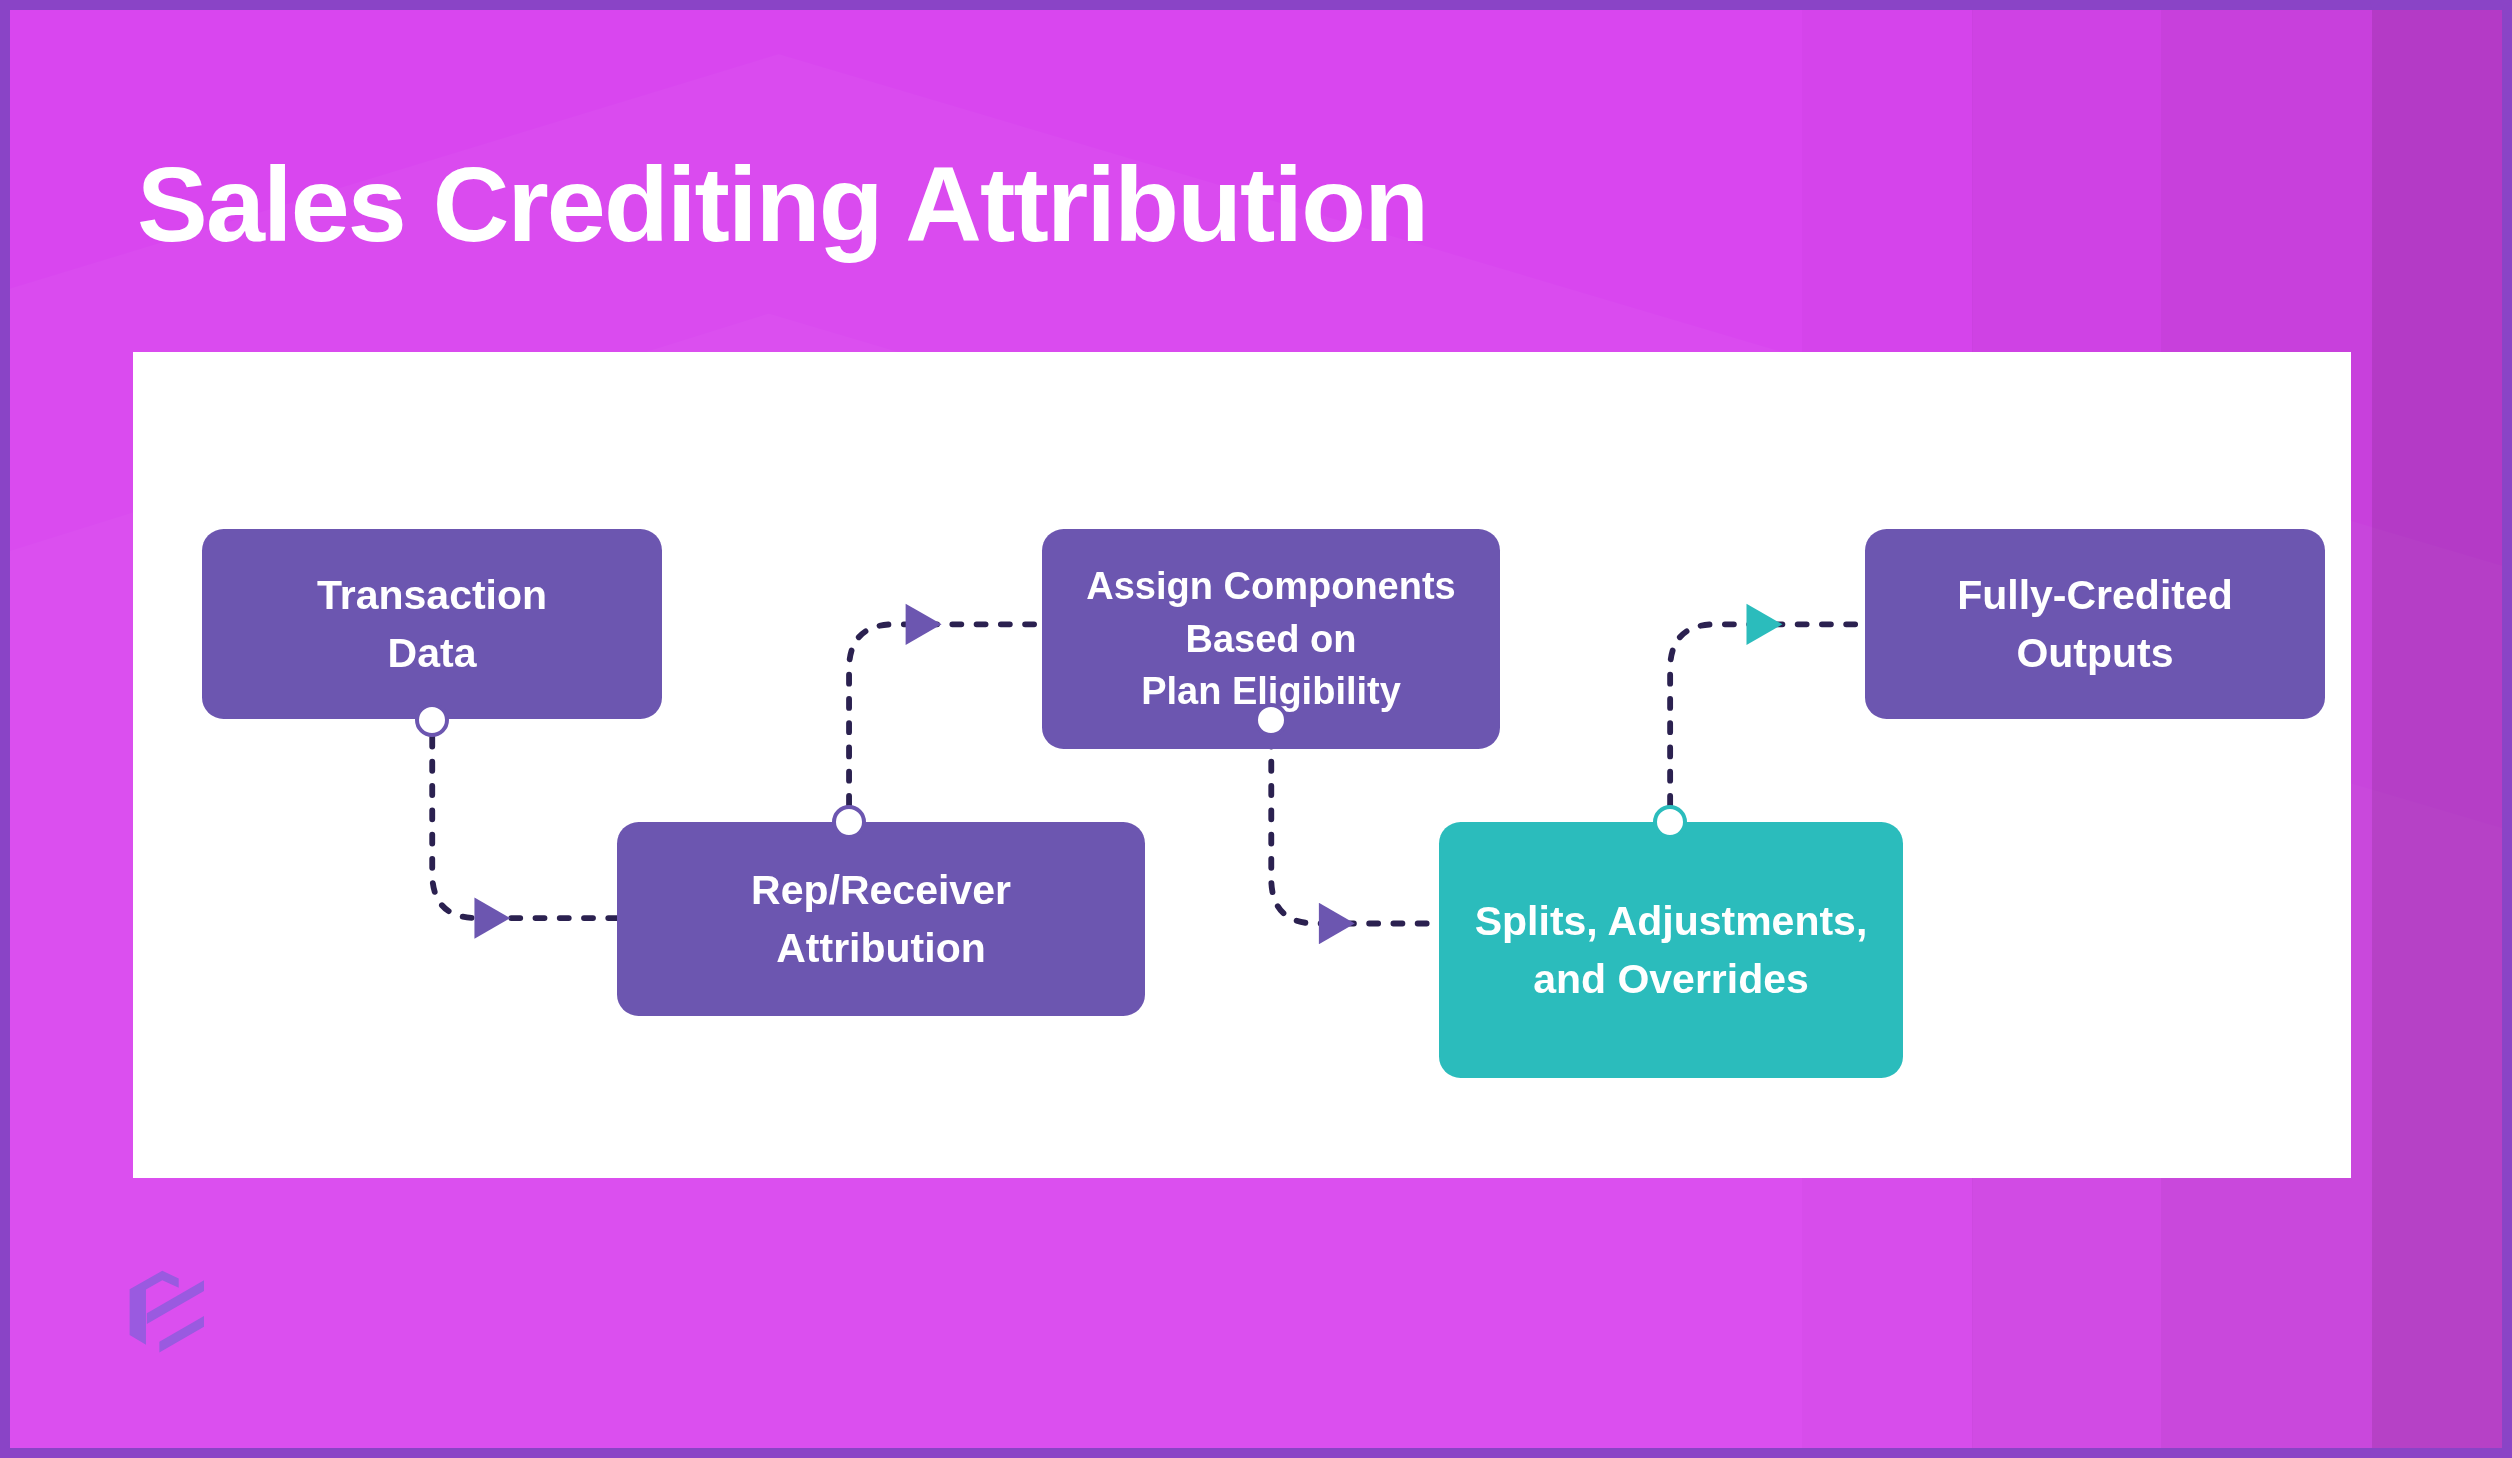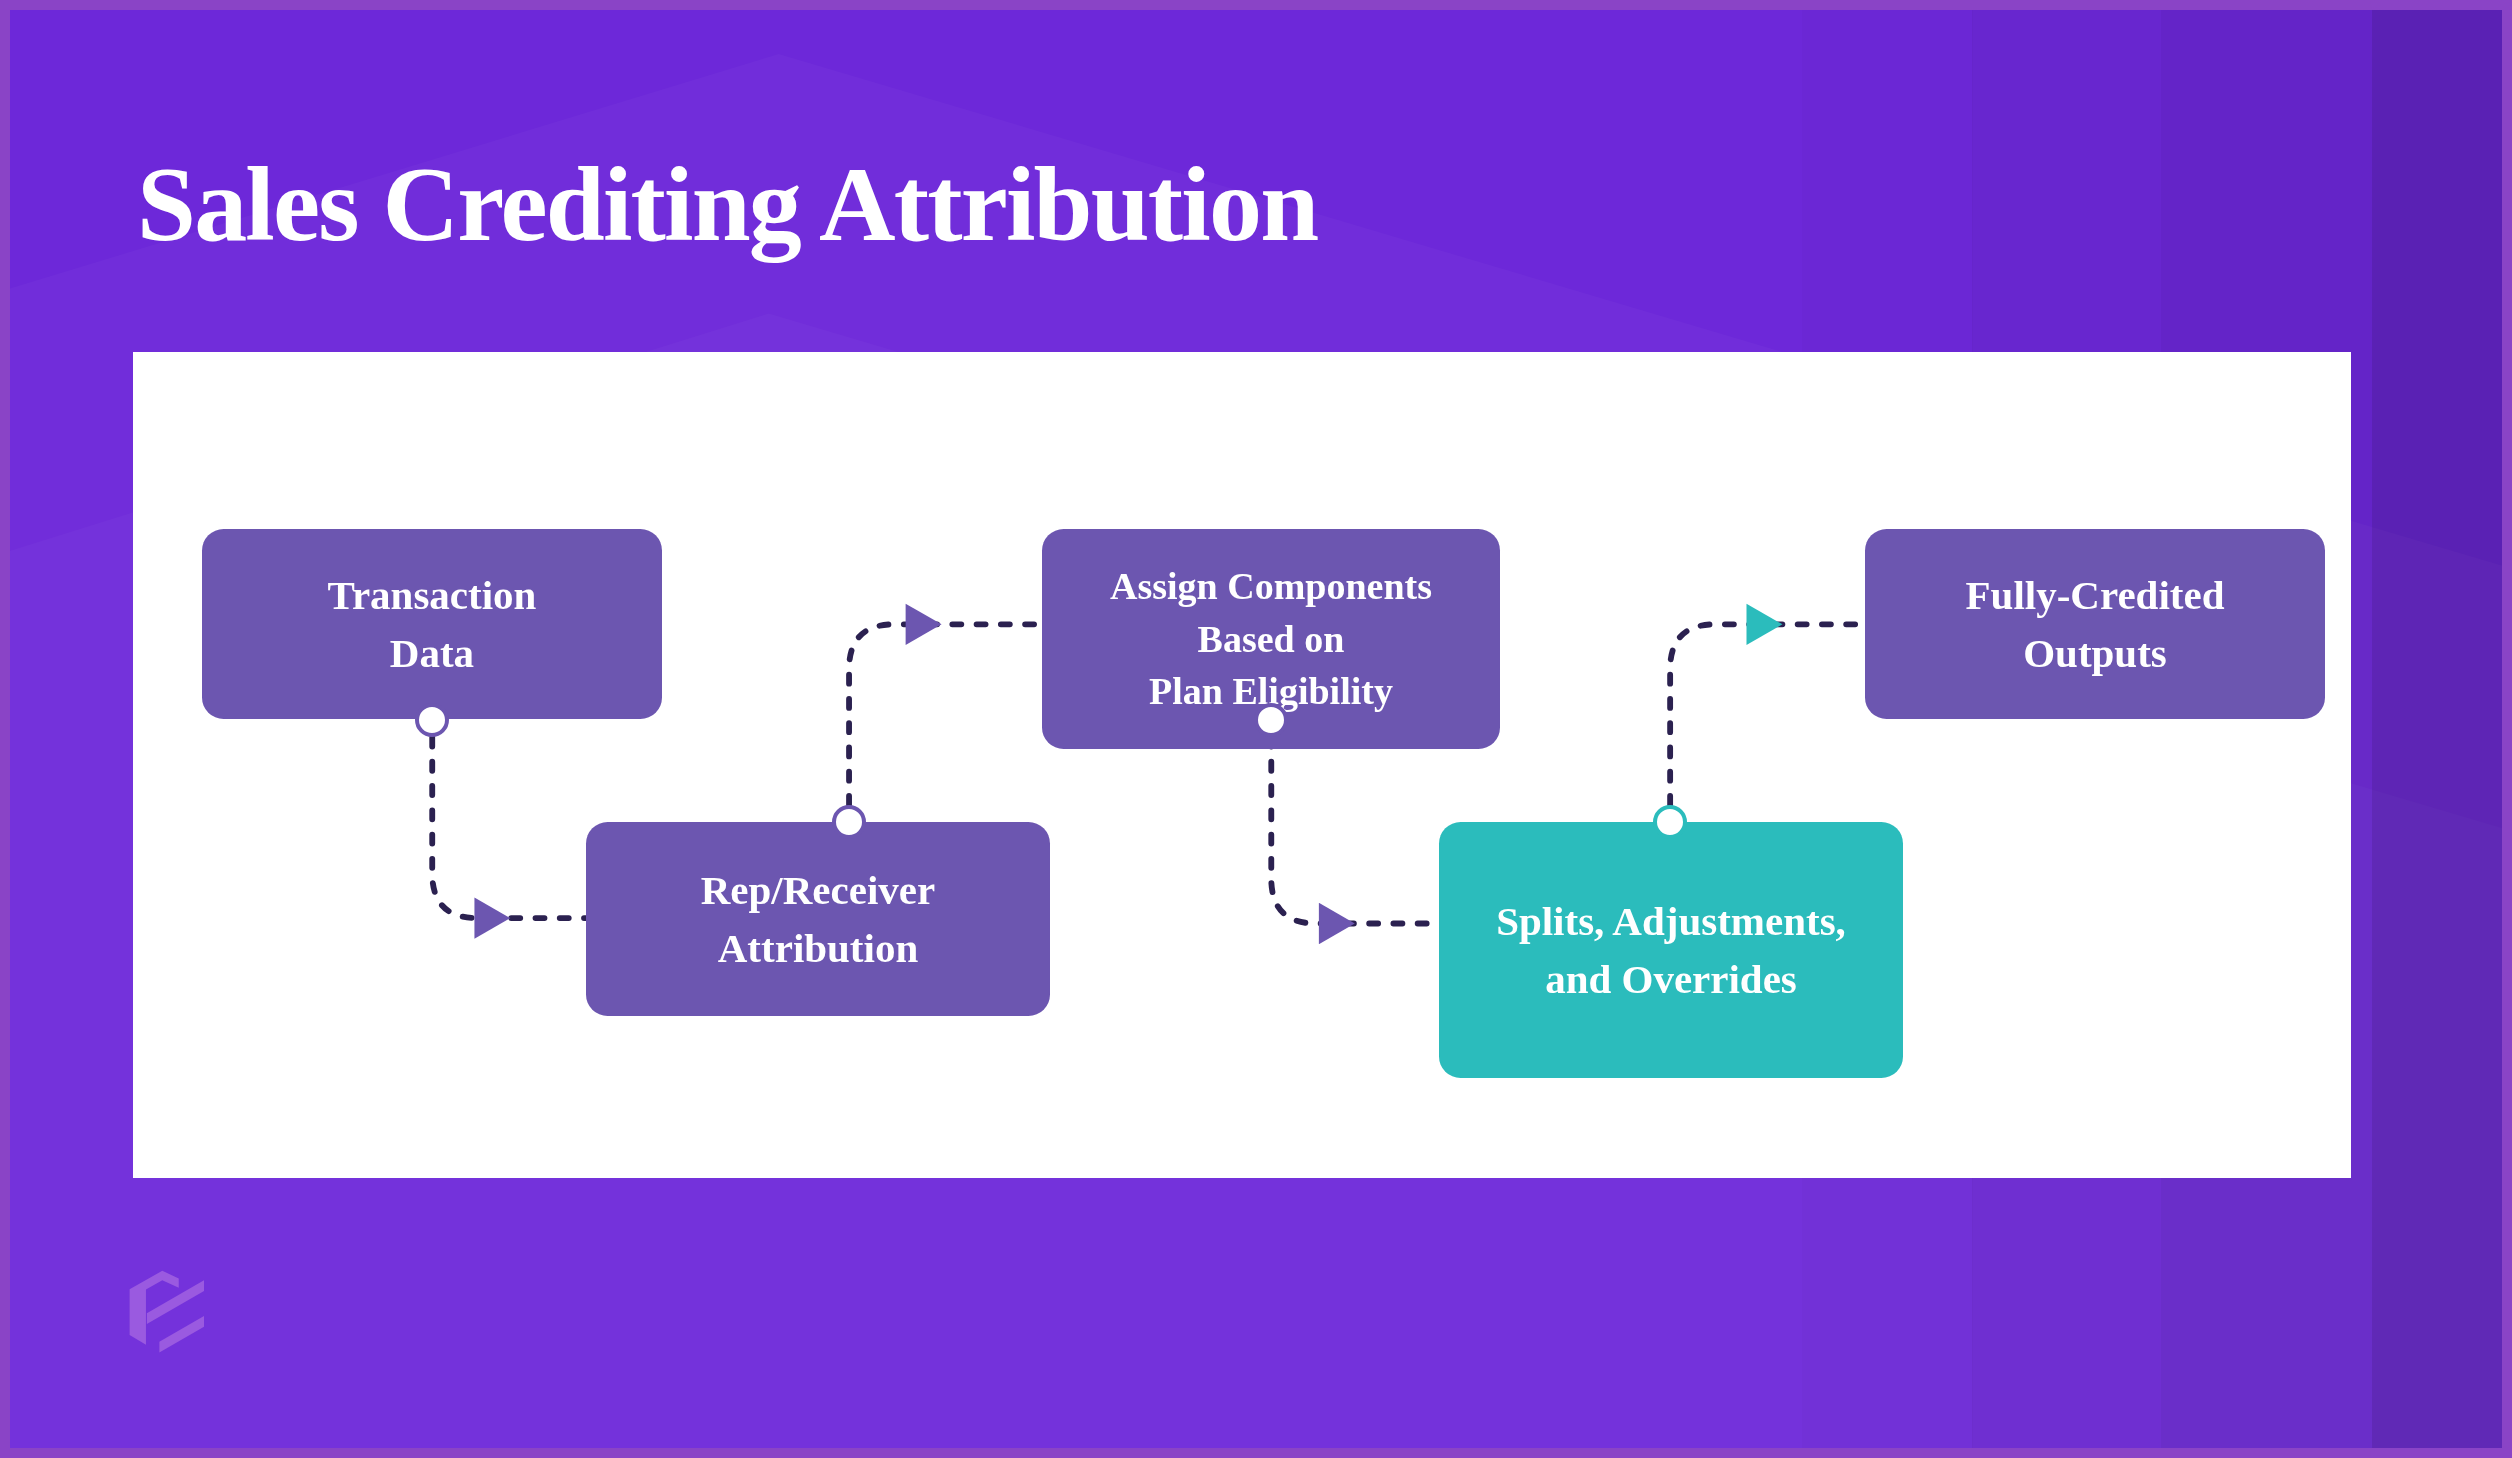--- a/index.html
+++ b/index.html
@@ -1,23 +1,23 @@
 <!DOCTYPE html>
 <html style="font-size:14.4px"><head>
 <meta charset="utf-8">
 <style>
   html,body { margin:0; padding:0; background:#1c1230; }
   * { box-sizing:border-box; }
 
   .stage {
     position:relative;
     width:2512px; height:1458px;
-    background:#6d28d9;
+    background:#d946ef;
     overflow:hidden;
-    font-family:Liberation Serif, serif;
+    font-family:Liberation Sans, sans-serif;
   }
 
   
   .bg-band { position:absolute; inset:0; pointer-events:none; }
   .bg-band.b1 {
     background:rgba(255,255,255,0.028);
     clip-path:polygon(0 20%, 31% 3.7%, 100% 39%, 100% 100%, 0 100%);
   }
   .bg-band.b2 {
     background:rgba(255,255,255,0.028);
@@ -73,21 +73,21 @@
     font-size:41px;
     line-height:1.42;
     white-space:pre-line;
     border-radius:21.6px;
     z-index:8;
     padding:9px 18px;
   }
   .node.purple { background:#6c56b0; }
   .node.teal   { background:#2bbcbc; }
   .node.n1 { left:202px;  top:529px; width:460px; height:190px; }
-  .node.n2 { left:586px;  top:822px; width:464px; height:194px; }
+  .node.n2 { left:617px;  top:822px; width:528px; height:194px; }
   .node.n3 { left:1042px; top:529px; width:458px; height:220px; font-size:38px; line-height:1.38; }
   .node.n4 { left:1439px; top:822px; width:464px; height:256px; }
   .node.n5 { left:1865px; top:529px; width:460px; height:190px; }
 
   .port {
     position:absolute;
     width:34px; height:34px;
     border-radius:50%;
     background:#ffffff;
     border:4.5px solid #6c56b0;

